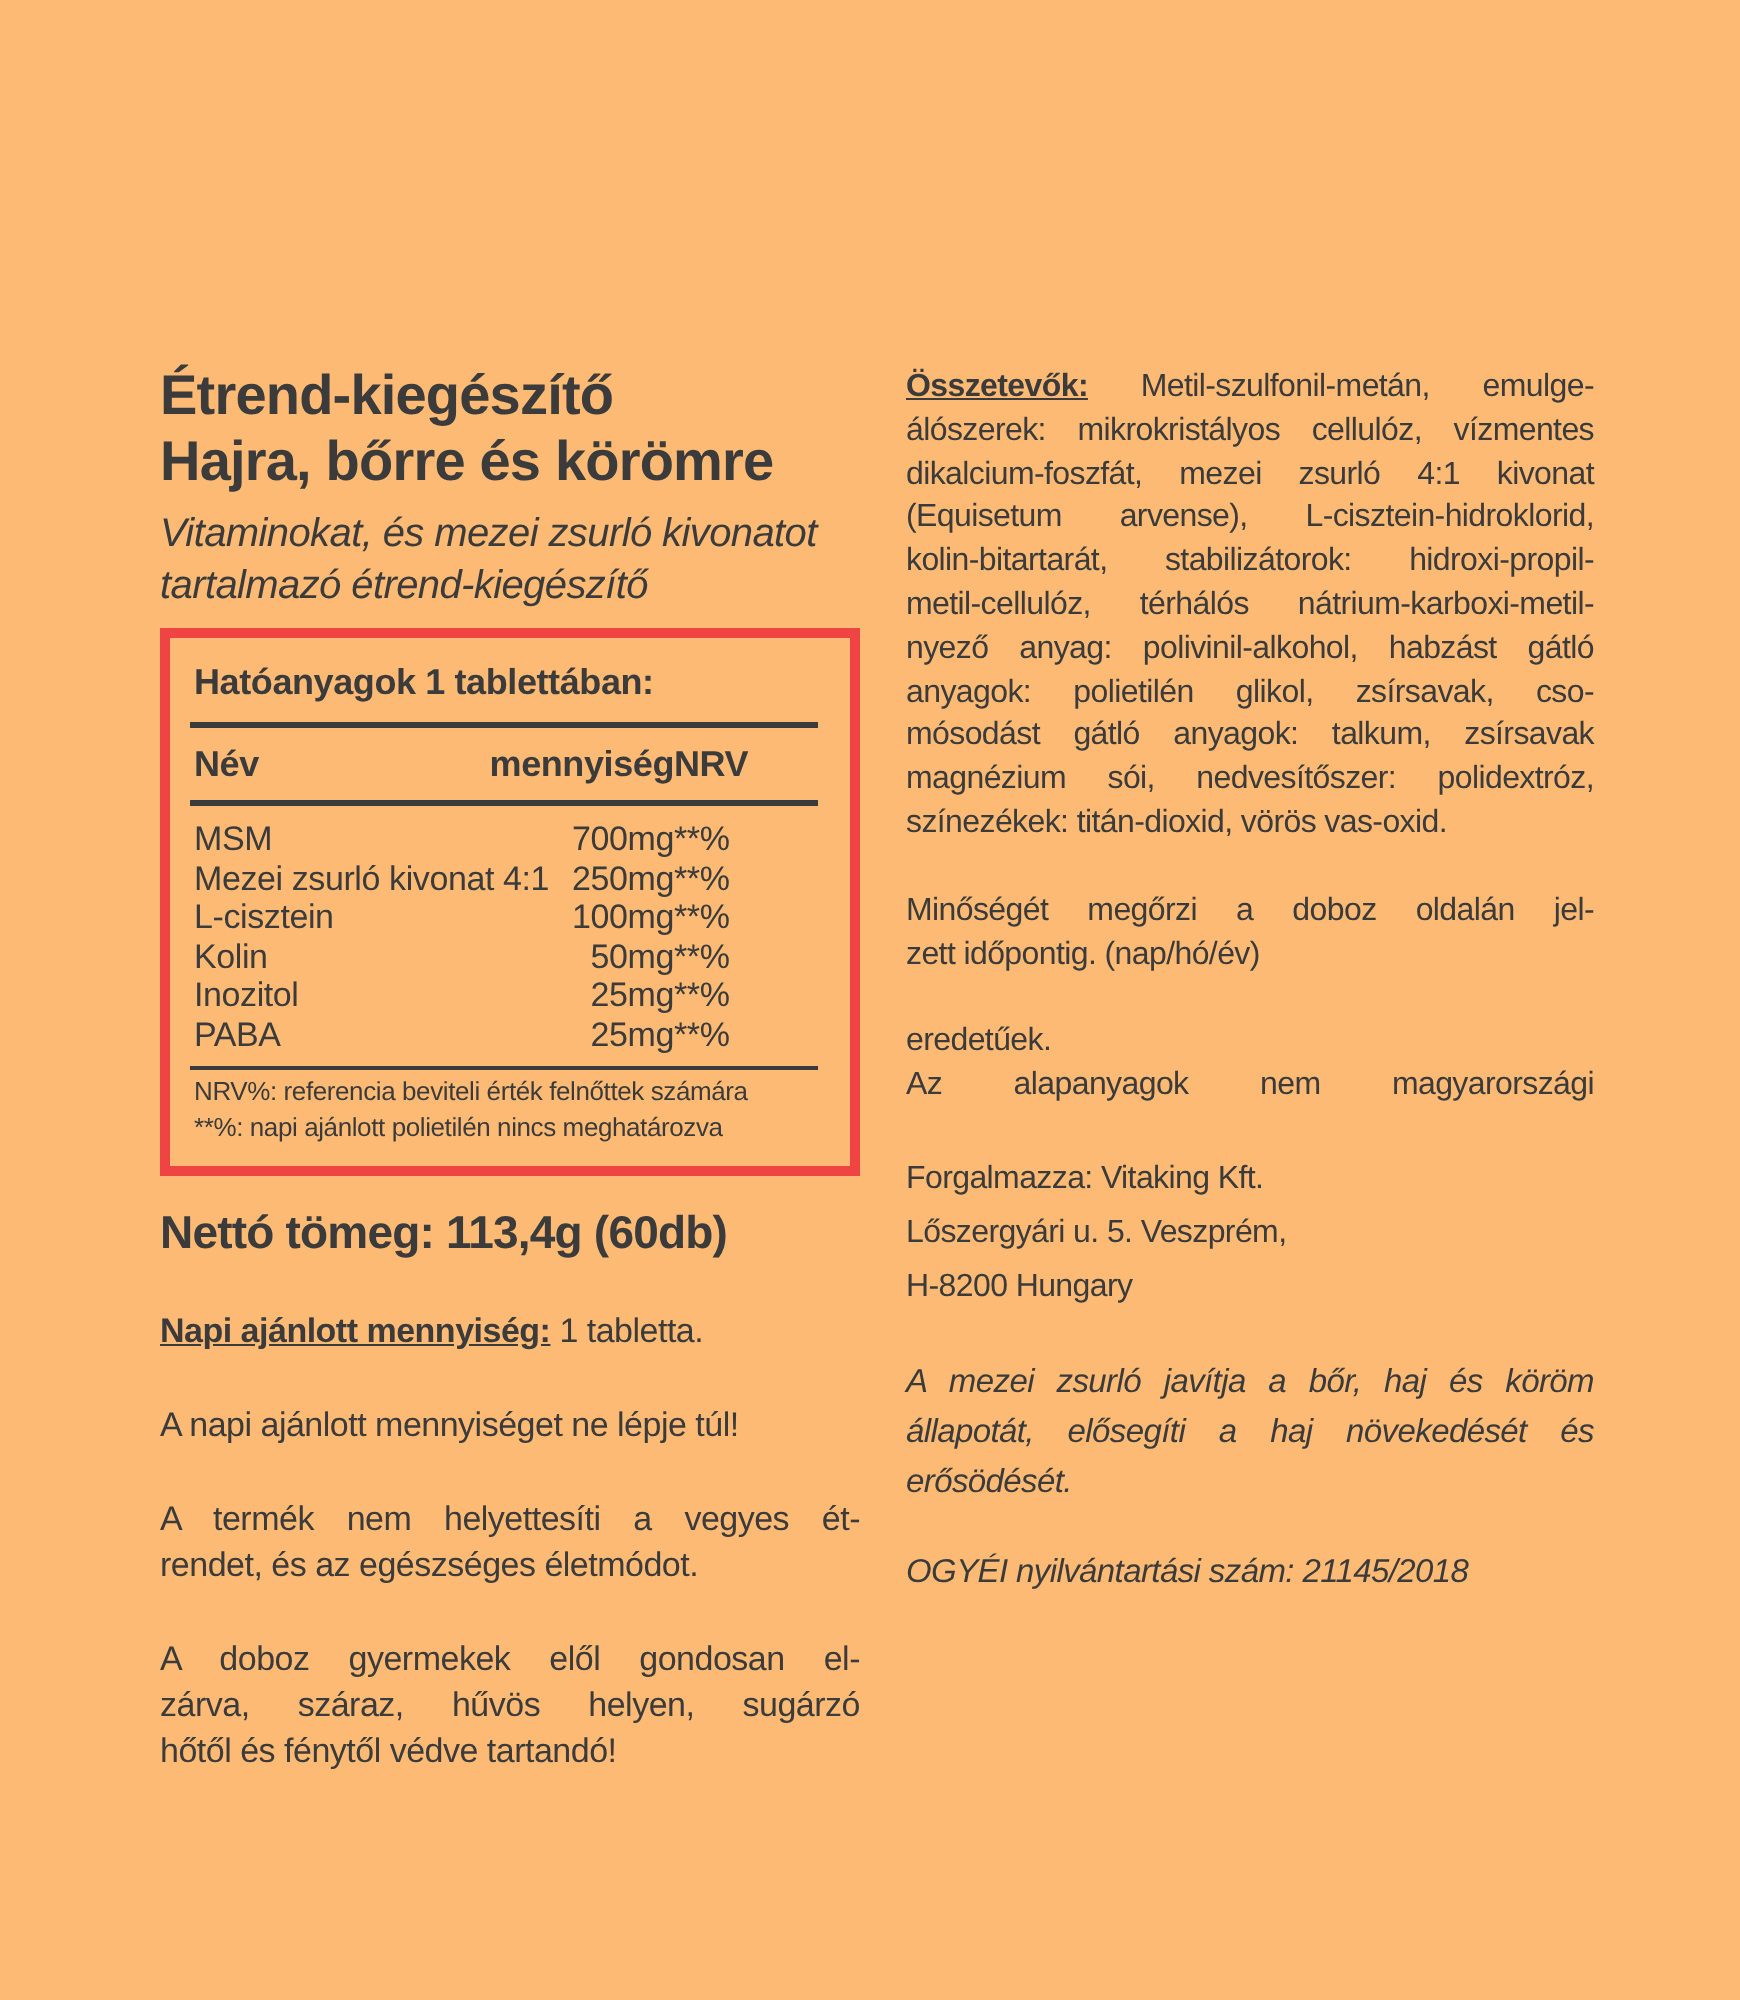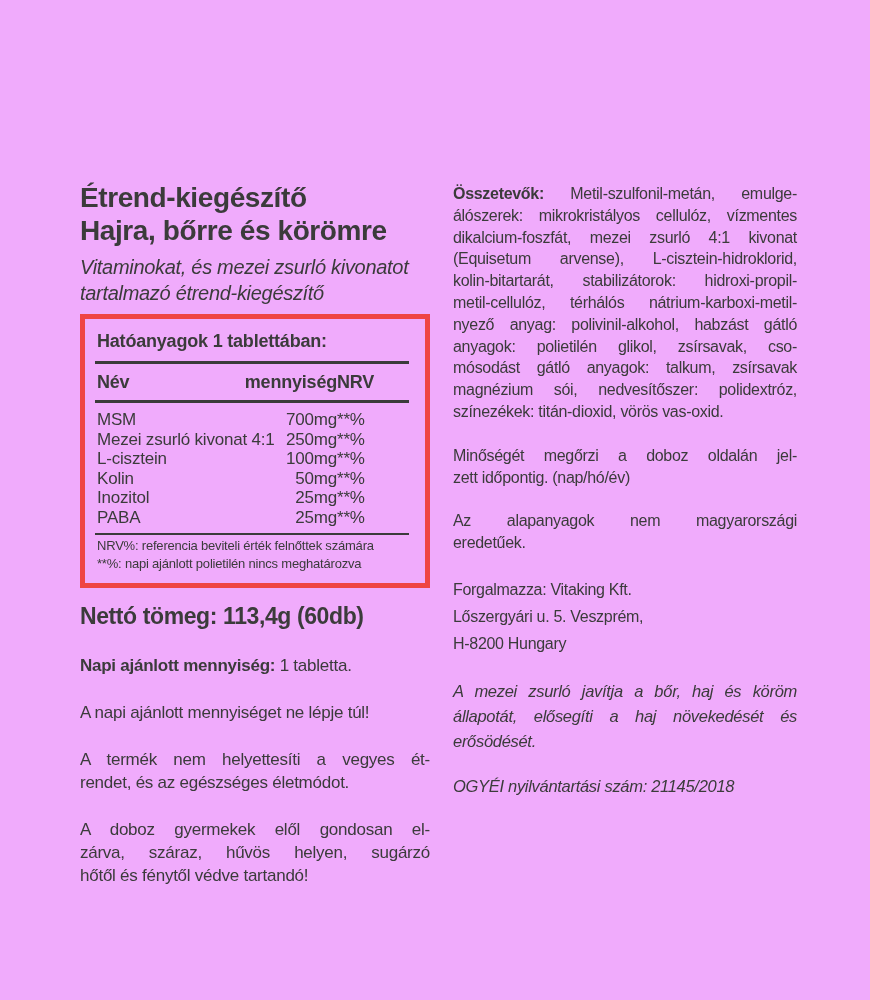--- a/index.html
+++ b/index.html
@@ -1,38 +1,38 @@
 <!DOCTYPE html>
 <html><head>
 <meta charset="utf-8">
 <style>
   html,body{margin:0;padding:0;background:#fff;}
   body{width:870px;height:1000px;font-family:"Liberation Sans",sans-serif;color:#3b3b3b;
        -webkit-font-smoothing:antialiased;}
-  .page{position:relative;width:870px;height:1000px;background:#f0abfc;overflow:hidden;}
+  .page{position:relative;width:870px;height:1000px;background:#fdba74;overflow:hidden;}
   .col-left{position:absolute;left:80px;top:181px;width:350px;}
   .col-right{position:absolute;left:453px;top:183px;width:344px;}
 
   .title{font-size:28px;font-weight:bold;line-height:33px;letter-spacing:-0.4px;}
   .subtitle{margin-top:7px;font-size:20px;font-style:italic;line-height:26px;letter-spacing:-0.3px;}
 
   .itable{margin-top:8px;border:5px solid #ef4444;padding:10px 16px 10px 10px;}
   .itable-title{font-size:18px;font-weight:bold;padding:2px 0 9px 2px;letter-spacing:-0.2px;}
   .rule-thick{height:3px;background:#3b3b3b;}
   .rule-mid{height:2px;background:#3b3b3b;}
   .trow{display:grid;grid-template-columns:auto 1fr 72px;align-items:baseline;}
   .trow .c2{text-align:right;}
   .trow .c3{}
   .thead{font-size:18px;font-weight:bold;padding:8px 0 7px 2px;letter-spacing:-0.2px;}
   .tbody{padding:7px 0 6px 2px;}
   .tbody .trow{font-size:17px;line-height:19.5px;letter-spacing:-0.2px;}
   .footnotes{font-size:13px;line-height:18px;padding:2px 0 0 2px;letter-spacing:-0.2px;}
 
   .net-weight{margin-top:15px;font-size:23px;font-weight:bold;letter-spacing:-0.4px;}
-  .lead-bold{font-weight:bold;}
+  .lead-bold{font-weight:bold;text-decoration:underline;}
   .para{margin-top:24px;font-size:17px;line-height:23px;letter-spacing:-0.25px;}
   .jline{text-align:justify;text-align-last:justify;}
 
   .body-line{font-size:16px;line-height:21.8px;letter-spacing:-0.3px;}
   .blk{margin-top:0;}
   .blk+.blk{margin-top:22px;}
   .address .body-line{line-height:27px;}
   .claim .body-line{font-style:italic;line-height:25px;font-size:16.5px;}
   .reg{margin-top:15px;}
   .reg .body-line{font-style:italic;font-size:16.5px;}
@@ -145,22 +145,22 @@
       <div class="body-line jline">magnézium sói, nedvesítőszer: polidextróz,</div>
       <div class="body-line">színezékek: titán-dioxid, vörös vas-oxid.</div>
     </div>
 
     <div class="blk">
       <div class="body-line jline">Minőségét megőrzi a doboz oldalán jel-</div>
       <div class="body-line">zett időpontig. (nap/hó/év)</div>
     </div>
 
     <div class="blk">
+      <div class="body-line">eredetűek.</div>
       <div class="body-line jline">Az alapanyagok nem magyarországi</div>
-      <div class="body-line">eredetűek.</div>
     </div>
 
     <div class="blk address">
       <div class="body-line">Forgalmazza: Vitaking Kft.</div>
       <div class="body-line">Lőszergyári u. 5. Veszprém,</div>
       <div class="body-line">H-8200 Hungary</div>
     </div>
 
     <div class="blk claim">
       <div class="body-line jline">A mezei zsurló javítja a bőr, haj és köröm</div>

